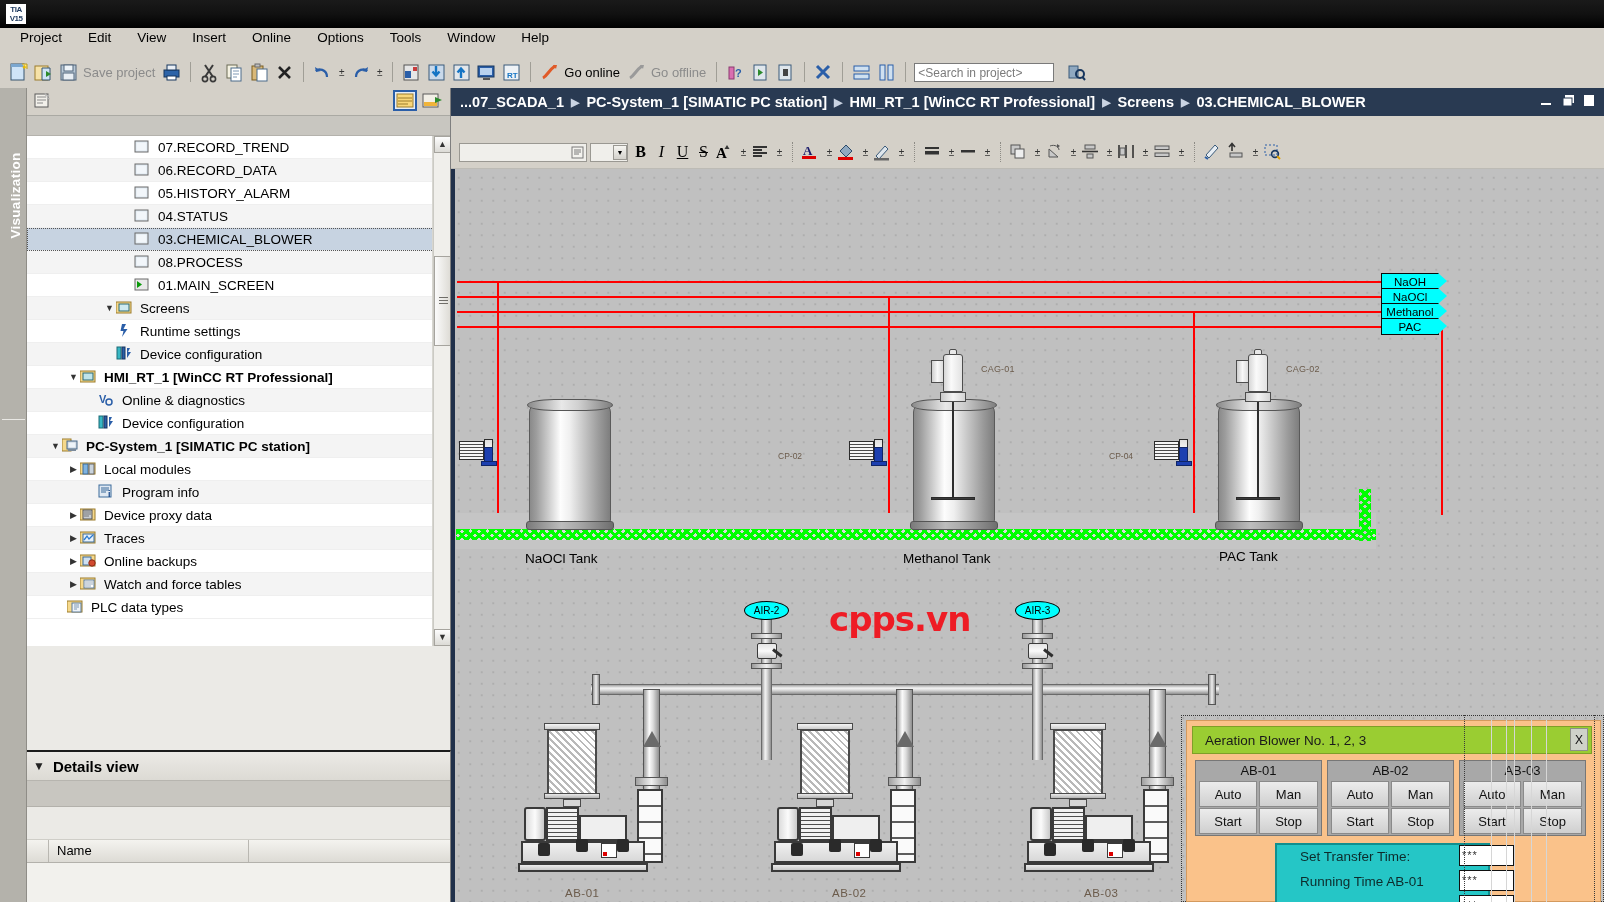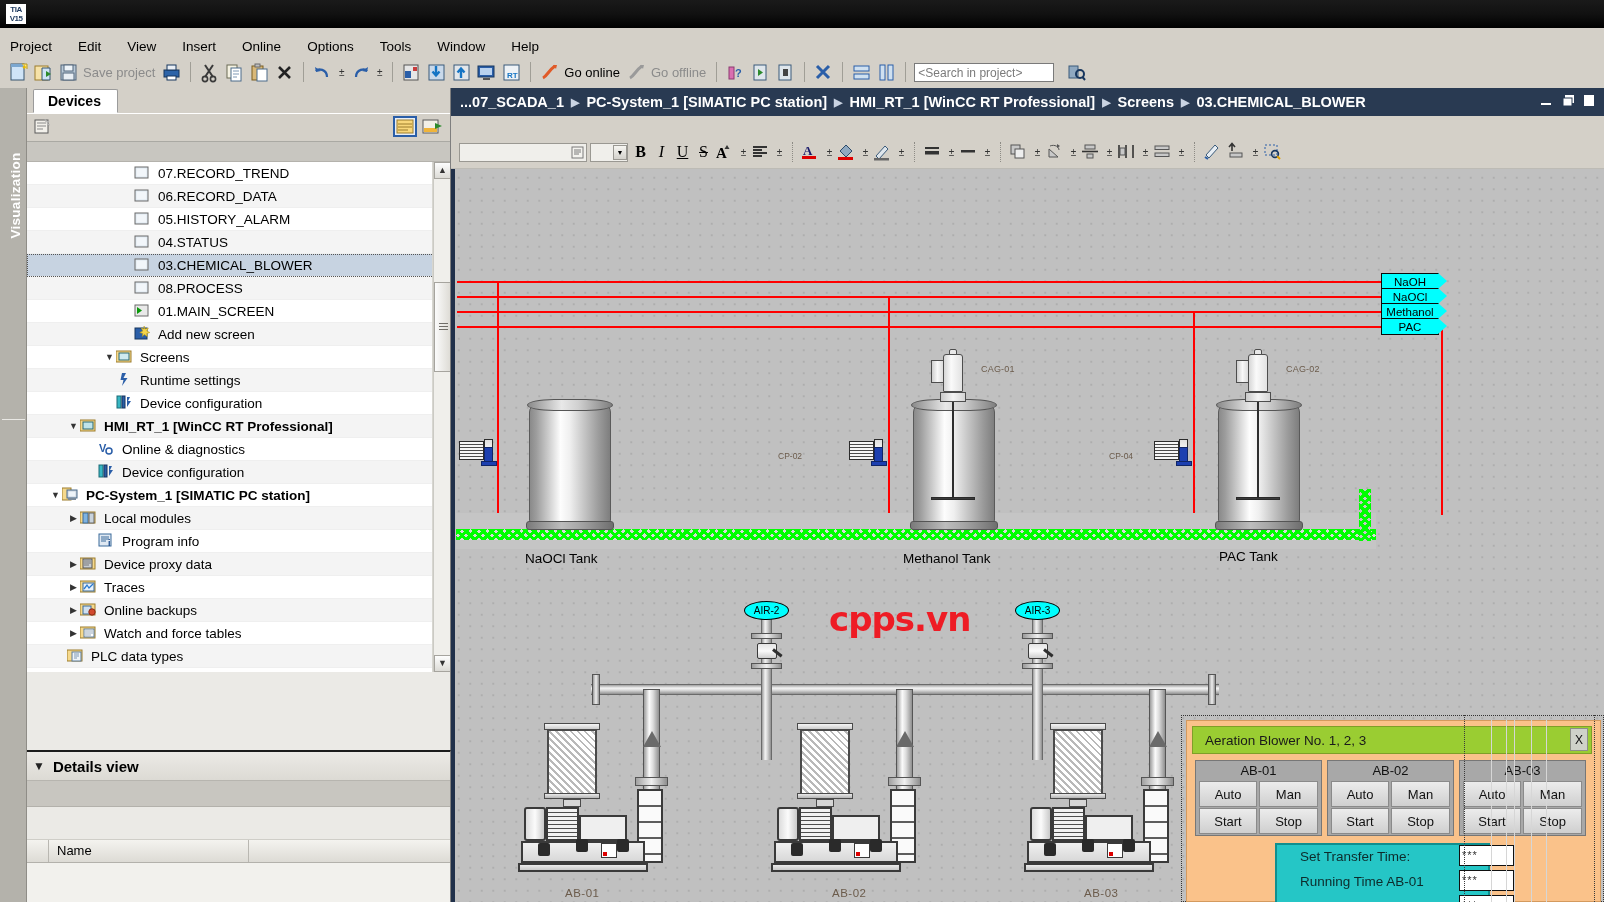--- a/index.html
+++ b/index.html
@@ -21,21 +21,21 @@
   .tia-logo {
     width:20px; height:20px; background:#fff; color:#1f3a5f;
     font-size:8px; line-height:9px; font-weight:bold; text-align:center;
     padding-top:1px; letter-spacing:-0.5px; flex:0 0 auto;
   }
   .title-text { font-size:14.5px; font-weight:bold; white-space:nowrap; letter-spacing:0.1px;}
 
   
   .menubar {
     position:absolute; left:0; top:28px; width:1604px; height:28px;
-    background:#d4d0c8; display:flex; align-items:flex-end; padding-left:8px; gap:22px;
+    background:#d4d0c8; display:flex; align-items:flex-start; padding-left:18px; gap:22px;
   }
   .menubar .mi { font-size:13.5px; color:#000; cursor:default; padding:2px 2px;}
 
   
   .toolbar {
     position:absolute; left:0; top:56px; width:1604px; height:32px;
     background:#d4d0c8; display:flex; align-items:center; padding-left:8px; gap:4px;
   }
   .tb-ico { width:21px;height:21px; display:inline-block; position:relative; flex:0 0 auto; }
   .tb-sep { width:1px;height:20px;background:#a09e96; margin:0 4px; flex:0 0 auto;}
@@ -495,23 +495,20 @@
         </svg>
     </span>
   </div>
 
   <div class="vtab">
     <div class="vtab-inner">Visualization</div>
     <div class="vtab-div"></div>
   </div>
 
   <div class="tree-panel">
-    <div class="tabstrip">
-      <div class="tab-dev">Devices</div>
-    </div>
     <div class="tree-tools">
       <span>
         <svg width="19" height="19" viewBox="0 0 19 19">
             <rect x="2" y="3" width="13" height="13" fill="#f2f0ea" stroke="#5a5a5a"></rect>
             <path d="M4 6h9M4 9h9M4 12h6" stroke="#8a8a8a"></path>
             <path d="M12 2 l1 3 l3 -1 l-2 3 l3 1" stroke="#b4b4b4" fill="none"></path>
           </svg>
       </span>
       <span class="sp"></span>
       <span style="margin-right:5px;">
@@ -587,29 +584,20 @@
           <span class="lb">08.PROCESS</span>
         </div>
         <div class="trow">
           <span style="width: 90px; flex: 0 0 auto;"></span>
           <span class="arw"></span>
           <span class="ic"><svg width="17" height="15">
               <rect x="1" y="2" width="13" height="11" fill="#e9e9e9" stroke="#6a6a6a"></rect>
               <path d="M3 4 l5 3.5 l-5 3.5z" fill="#0a9a0a"></path>
             </svg></span>
           <span class="lb">01.MAIN_SCREEN</span>
-        </div>
-        <div class="trow">
-          <span style="width: 90px; flex: 0 0 auto;"></span>
-          <span class="arw"></span>
-          <span class="ic"><svg width="17" height="15">
-              <rect x="1" y="2" width="12" height="11" fill="#2a5ea8" stroke="#17365e"></rect>
-              <path d="M10 0 l1.3 3 l3 -1 l-1.5 3 l3 1.5 l-3 1 l0.5 3 l-3 -2 l-2 2 l0.5 -3 l-3 -1 l3 -1.5 l-1.5 -3 l3 1z" fill="#f5d44a" stroke="#b59a18" stroke-width="0.6"></path>
-            </svg></span>
-          <span class="lb">Add new screen</span>
         </div>
         <div class="trow">
           <span style="width: 72px; flex: 0 0 auto;"></span>
           <span class="arw">▼</span>
           <span class="ic"><svg width="17" height="15">
               <rect x="0" y="2" width="15" height="11" fill="#f6d98c" stroke="#9c7d2c"></rect>
               <rect x="3" y="4" width="10" height="7" fill="#cfeaf0" stroke="#2a6a76"></rect>
             </svg></span>
           <span class="lb">Screens</span>
         </div>

